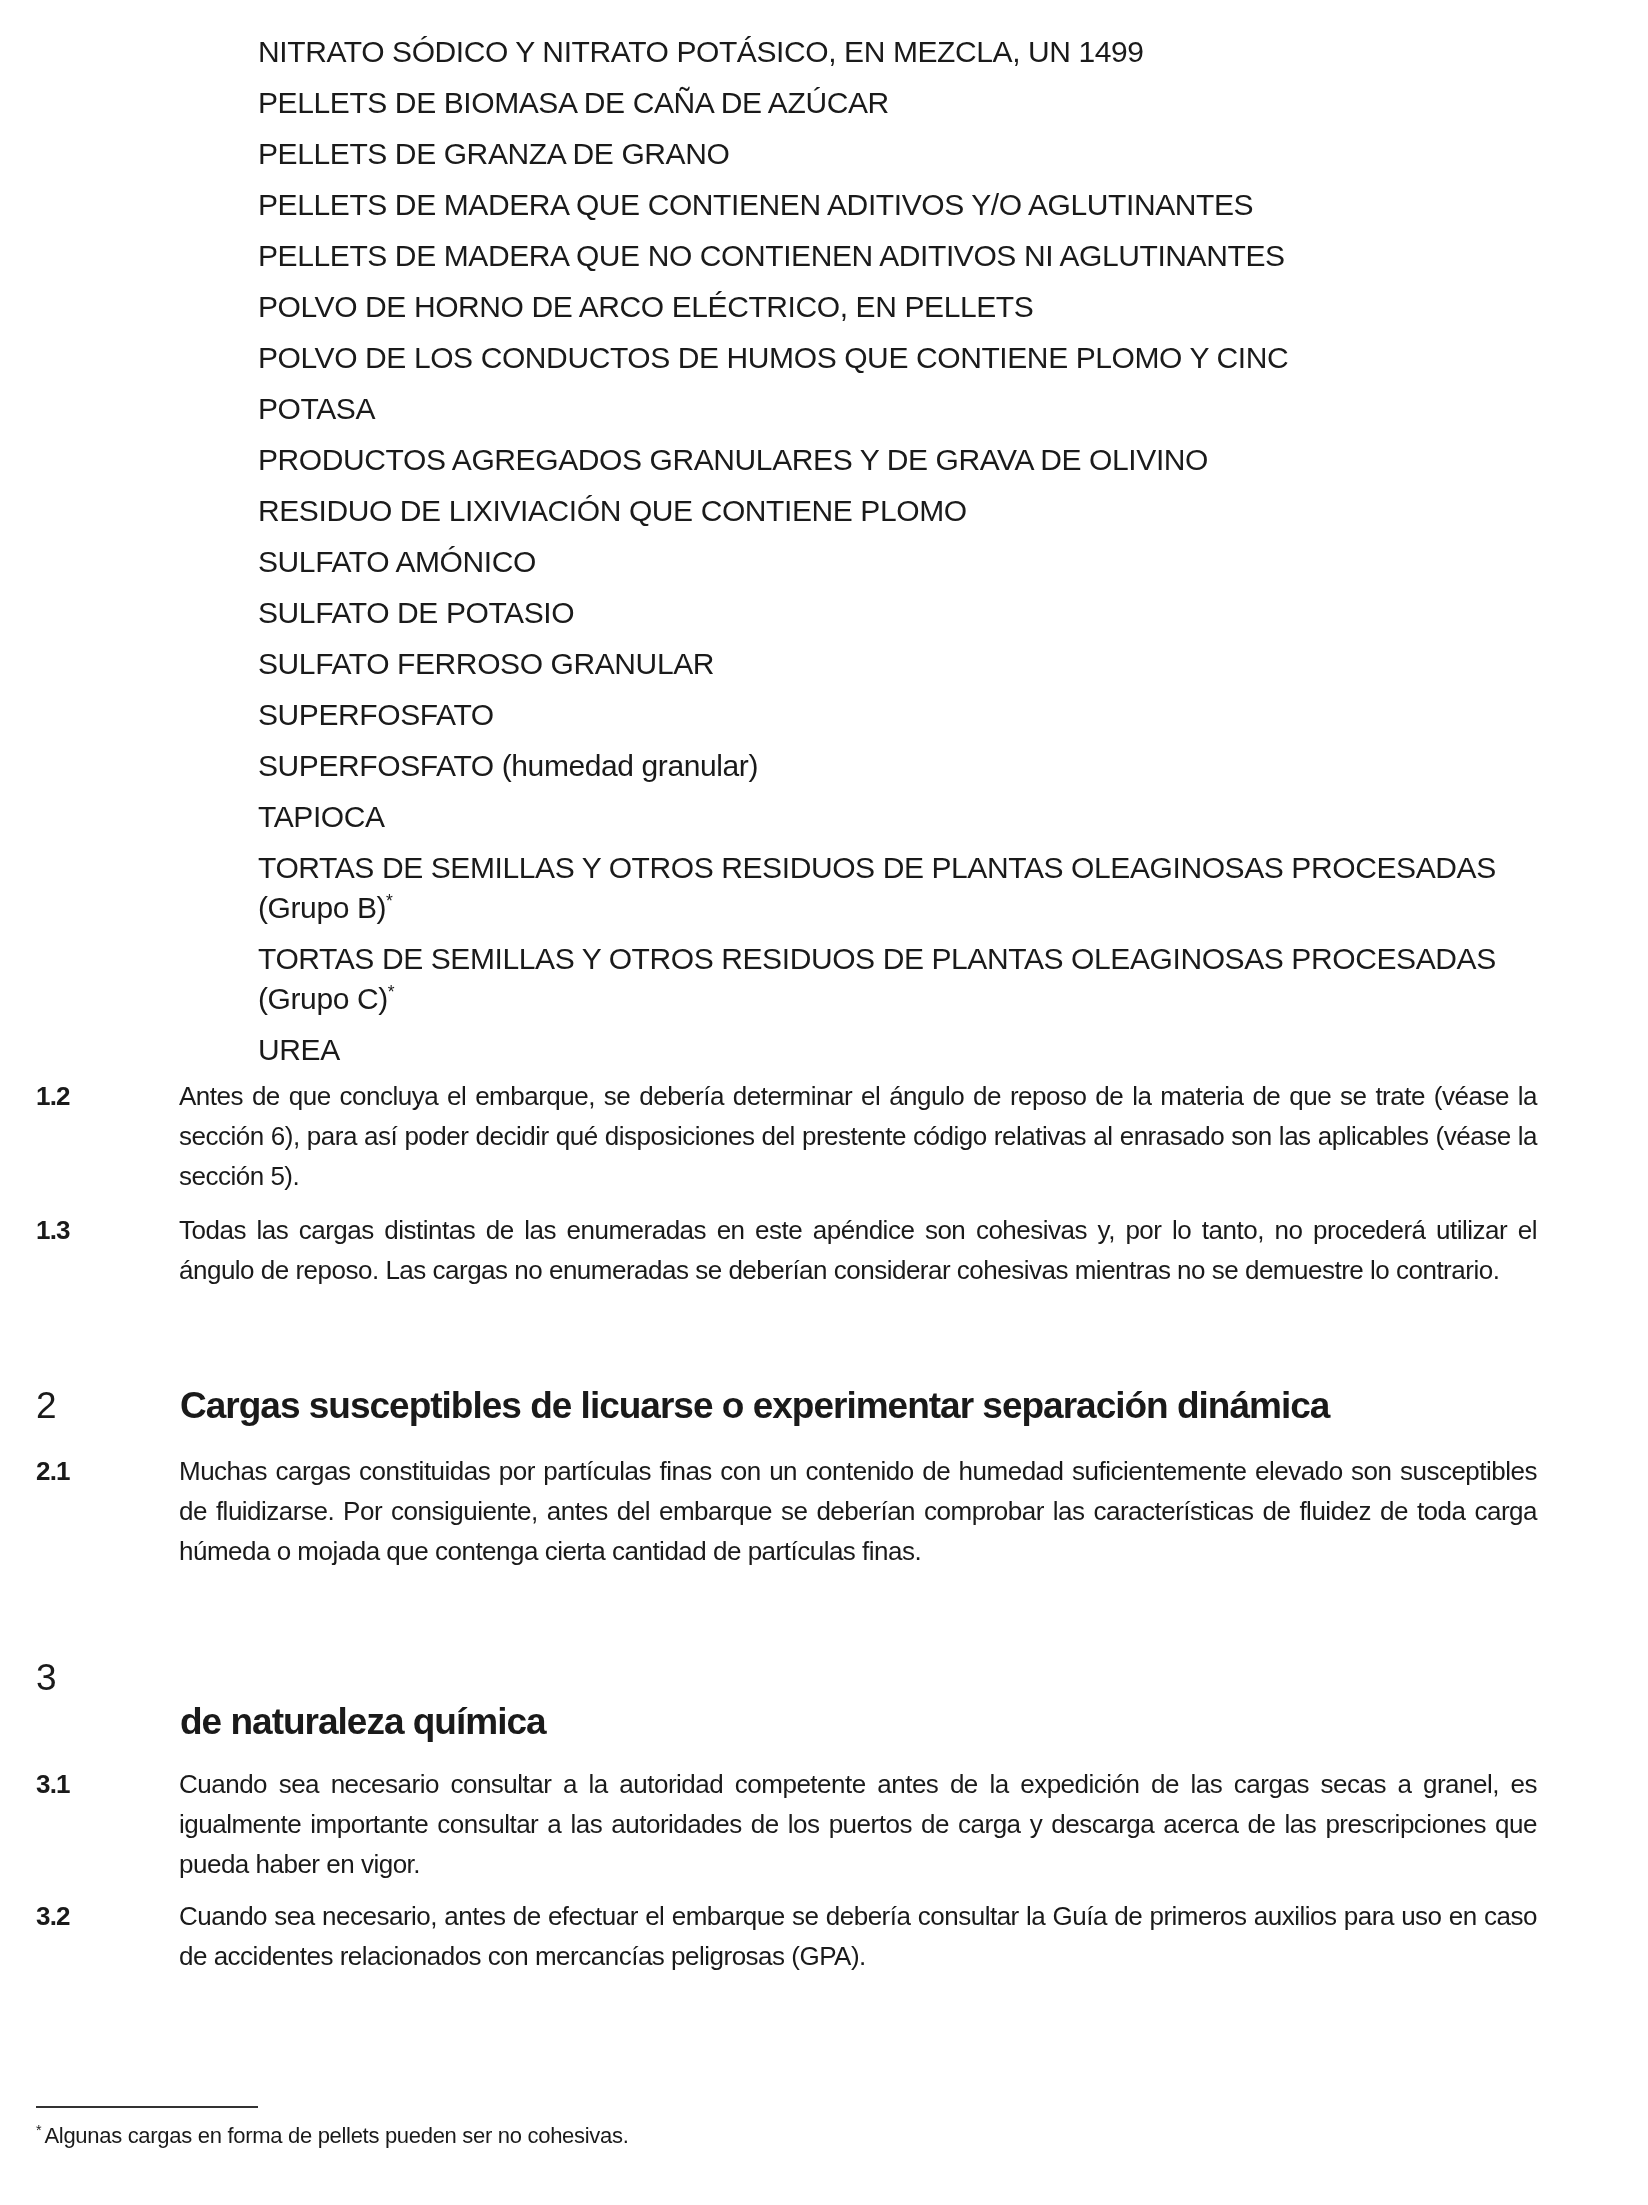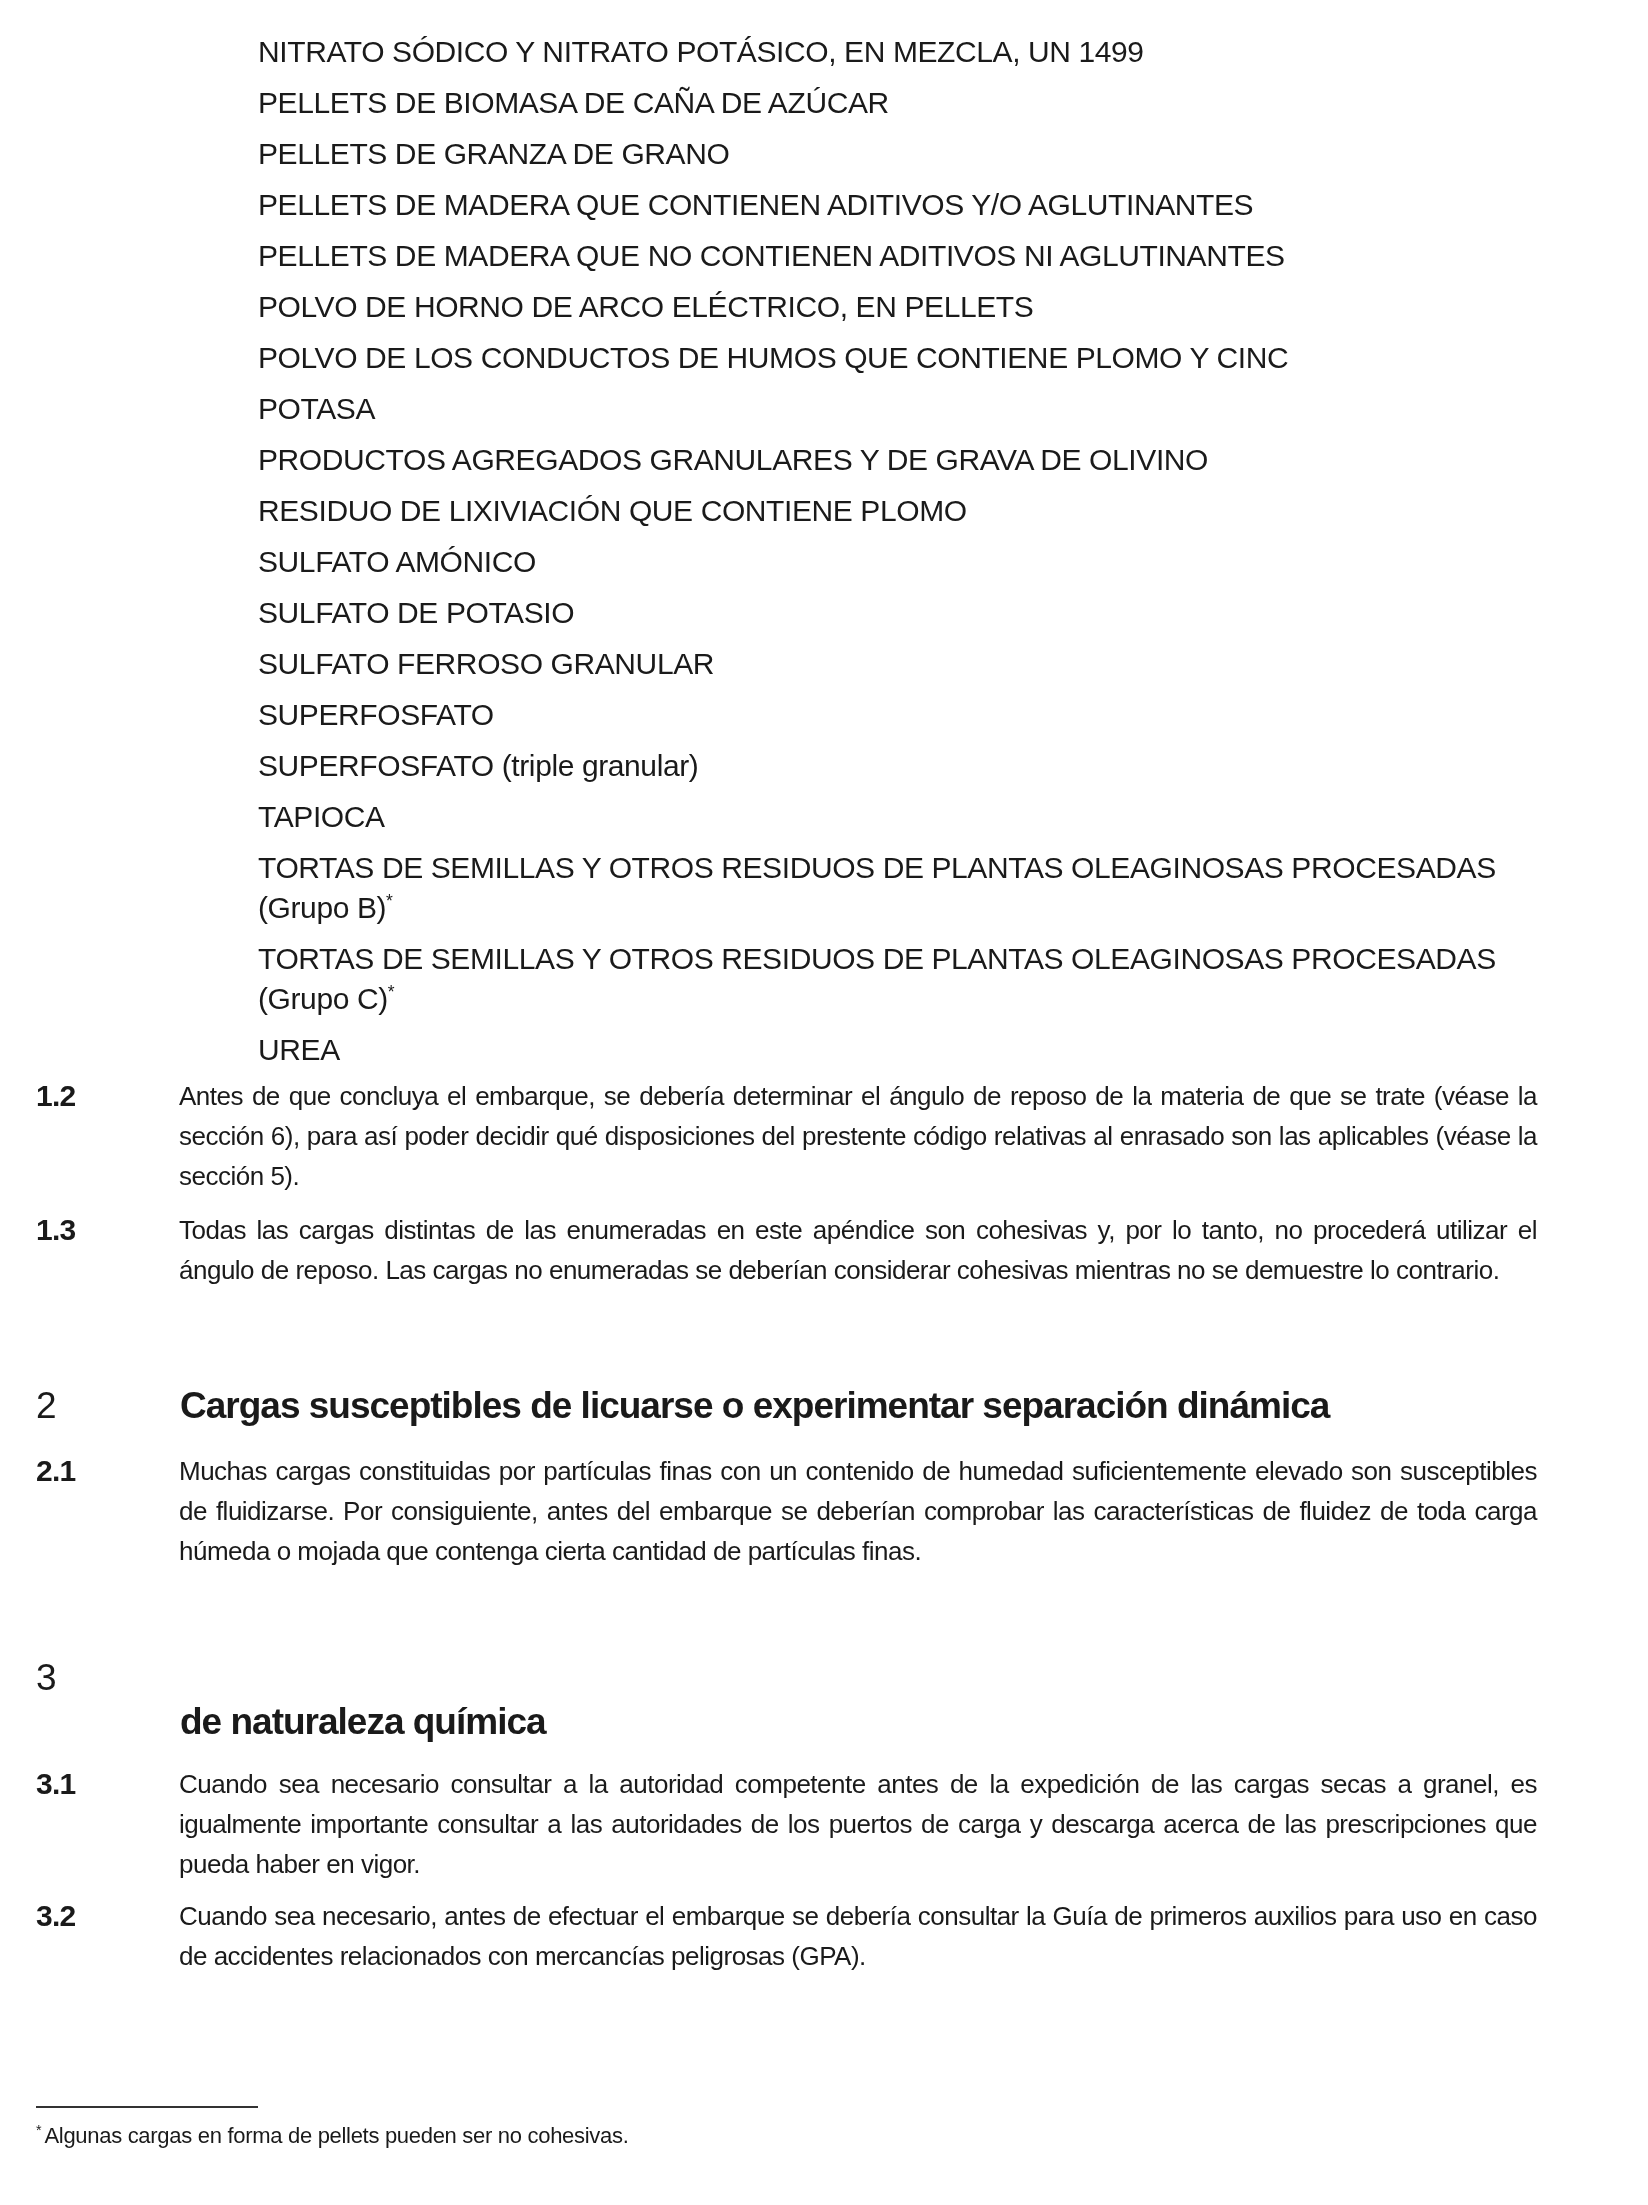--- a/index.html
+++ b/index.html
@@ -10,21 +10,21 @@
   .page { position: absolute; left: 0; top: 0; width: 1648px; height: 1854px; }
 
   
   .cargo-list { position: absolute; left: 258px; top: 32px; width: 1279px; margin: 0; padding: 0; list-style: none; }
   .cargo-item { font-size: 30px; line-height: 40px; letter-spacing: -0.4px; margin-bottom: 11px; text-align: justify; }
   .cargo-item .suffix { }
   .cargo-item sup { font-size: 17.5px; vertical-align: super; line-height: 0; }
 
   
   .para { position: absolute; left: 0; width: 1648px; }
-  .num { position: absolute; left: 36px; font-family: "Liberation Sans", sans-serif; font-weight: bold; font-size: 30px; line-height: 40px; letter-spacing: -0.8px; }
+  .num { position: absolute; left: 36px; font-family: "Liberation Sans", sans-serif; font-weight: bold; font-size: 26px; line-height: 40px; letter-spacing: -0.8px; }
   .body-text { position: absolute; left: 179px; width: 1358px; font-size: 26px; line-height: 40px; letter-spacing: -0.5px; text-align: justify; text-align-last: left; }
 
   .heading-num { position: absolute; left: 36px; font-size: 37px; line-height: 44px; font-weight: normal; }
   .heading-text { position: absolute; left: 180px; width: 1192px; font-size: 37px; line-height: 44px; font-weight: bold; letter-spacing: -1px; }
 
   .footnote-rule { position: absolute; left: 36px; top: 2106px; width: 222px; height: 2.4px; background: #333; }
   .footnote { position: absolute; left: 36px; top: 2121px; font-size: 22px; line-height: 29px; letter-spacing: -0.3px; }
   .footnote sup { font-size: 14.3px; vertical-align: super; line-height: 0; margin-right: 3.2px; }
 </style>
 </head>
@@ -40,21 +40,21 @@
     <li class="cargo-item"><span>PELLETS DE MADERA QUE NO CONTIENEN ADITIVOS NI AGLUTINANTES</span></li>
     <li class="cargo-item"><span>POLVO DE HORNO DE ARCO ELÉCTRICO, EN PELLETS</span></li>
     <li class="cargo-item"><span>POLVO DE LOS CONDUCTOS DE HUMOS QUE CONTIENE PLOMO Y CINC</span></li>
     <li class="cargo-item"><span>POTASA</span></li>
     <li class="cargo-item"><span>PRODUCTOS AGREGADOS GRANULARES Y DE GRAVA DE OLIVINO</span></li>
     <li class="cargo-item"><span>RESIDUO DE LIXIVIACIÓN QUE CONTIENE PLOMO</span></li>
     <li class="cargo-item"><span>SULFATO AMÓNICO</span></li>
     <li class="cargo-item"><span>SULFATO DE POTASIO</span></li>
     <li class="cargo-item"><span>SULFATO FERROSO GRANULAR</span></li>
     <li class="cargo-item"><span>SUPERFOSFATO</span></li>
-    <li class="cargo-item"><span>SUPERFOSFATO</span><span class="suffix"> (triple granular)</span></li>
+    <li class="cargo-item"><span>SUPERFOSFATO</span><span class="suffix"> (humedad granular)</span></li>
     <li class="cargo-item"><span>TAPIOCA</span></li>
     <li class="cargo-item"><span>TORTAS DE SEMILLAS Y OTROS RESIDUOS DE PLANTAS OLEAGINOSAS PROCESADAS</span><br><span class="suffix"> (Grupo B)</span><sup>*</sup></li>
     <li class="cargo-item"><span>TORTAS DE SEMILLAS Y OTROS RESIDUOS DE PLANTAS OLEAGINOSAS PROCESADAS</span><br><span class="suffix"> (Grupo C)</span><sup>*</sup></li>
     <li class="cargo-item"><span>UREA</span></li>
   </ul>
 
   <div class="para" style="top:1076px;">
     <div class="num">1.2</div>
     <div class="body-text">Antes de que concluya el embarque, se debería determinar el ángulo de reposo de la materia de que se trate (véase la sección 6), para así poder decidir qué disposiciones del prestente código relativas al enrasado son las aplicables (véase la sección 5).</div>
   </div>

